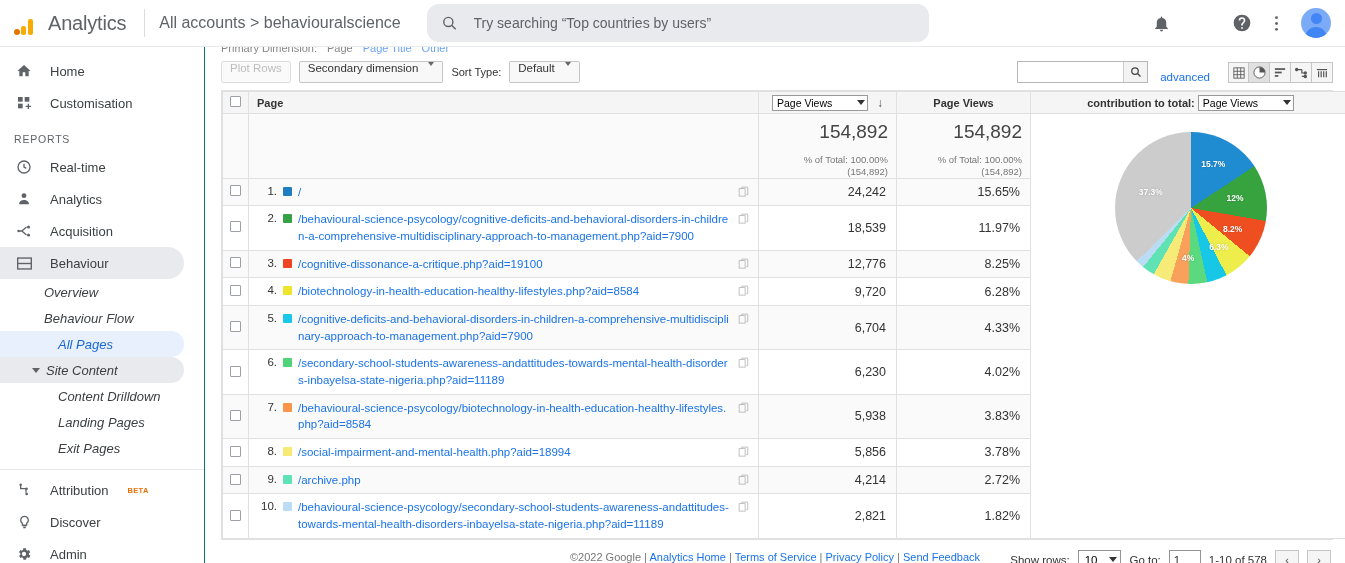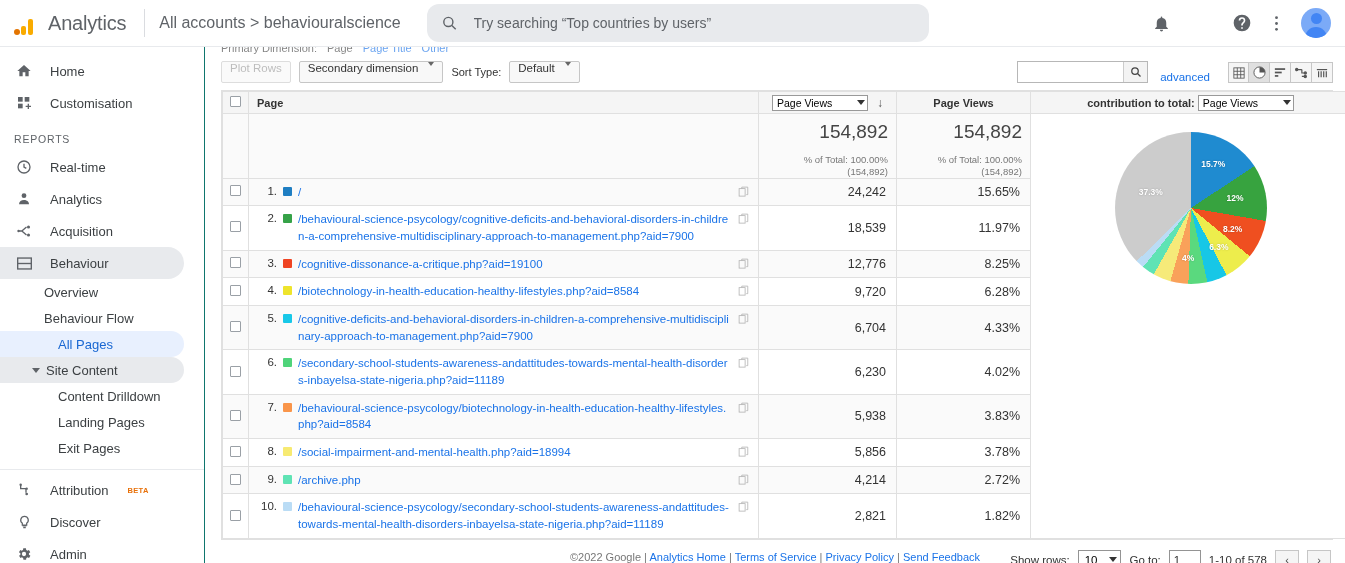--- a/index.html
+++ b/index.html
@@ -63,21 +63,21 @@
   }
   .nav-item .ico { width:20px; display:flex; justify-content:center; color:#5f6368; flex:0 0 20px;}
   .nav-item.active { background:#e8eaed; }
   .nav-section {
     font-size:10.5px; color:#5f6368; letter-spacing:.8px;
     padding:14px 0 6px 14px; font-weight:500;
   }
   .sub-item {
     height:26px; display:flex; align-items:center; cursor:pointer;
     padding-left:44px; font-size:13px; color:#3c4043;
-    border-radius:0 16px 16px 0; margin-right:20px;
+    border-radius:0 16px 16px 0; margin-right:20px;font-style:italic;
   }
   .sub-item.group { background:#e8eaed; padding-left:32px; gap:6px;}
   .sub-item.selected { background:#e8f0fe; color:#1967d2; font-weight:500; padding-left:58px;}
   .sub-item.lvl3 { padding-left:58px; }
   .tri { width:0;height:0;border-left:4px solid transparent;border-right:4px solid transparent;border-top:5px solid #5f6368;}
   .nav-sep { height:1px; background:#e8eaed; margin:8px 0 4px 0; }
   .beta { color:#e8710a; font-size:7.5px; font-weight:700; vertical-align:super; margin-left:3px; letter-spacing:.3px;}
 
   
   #main { position:absolute; left:205px; top:47px; width:1140px; height:516px; background:#fff; overflow:hidden;}

